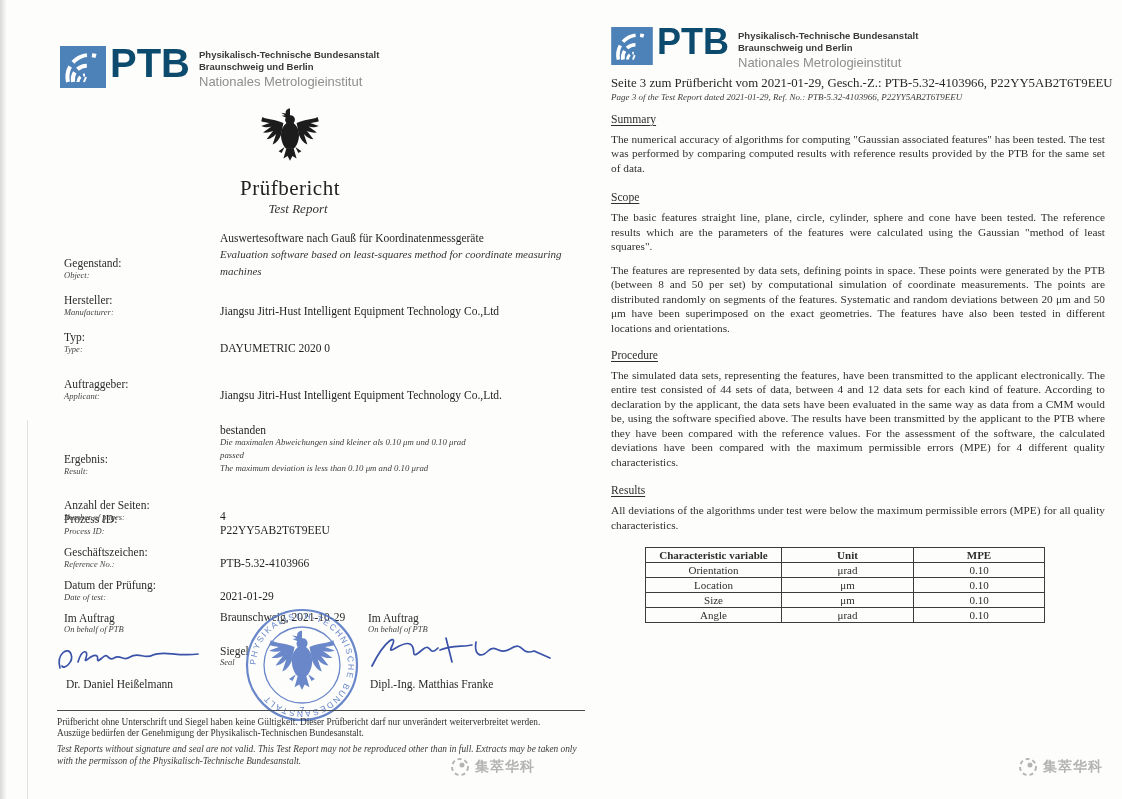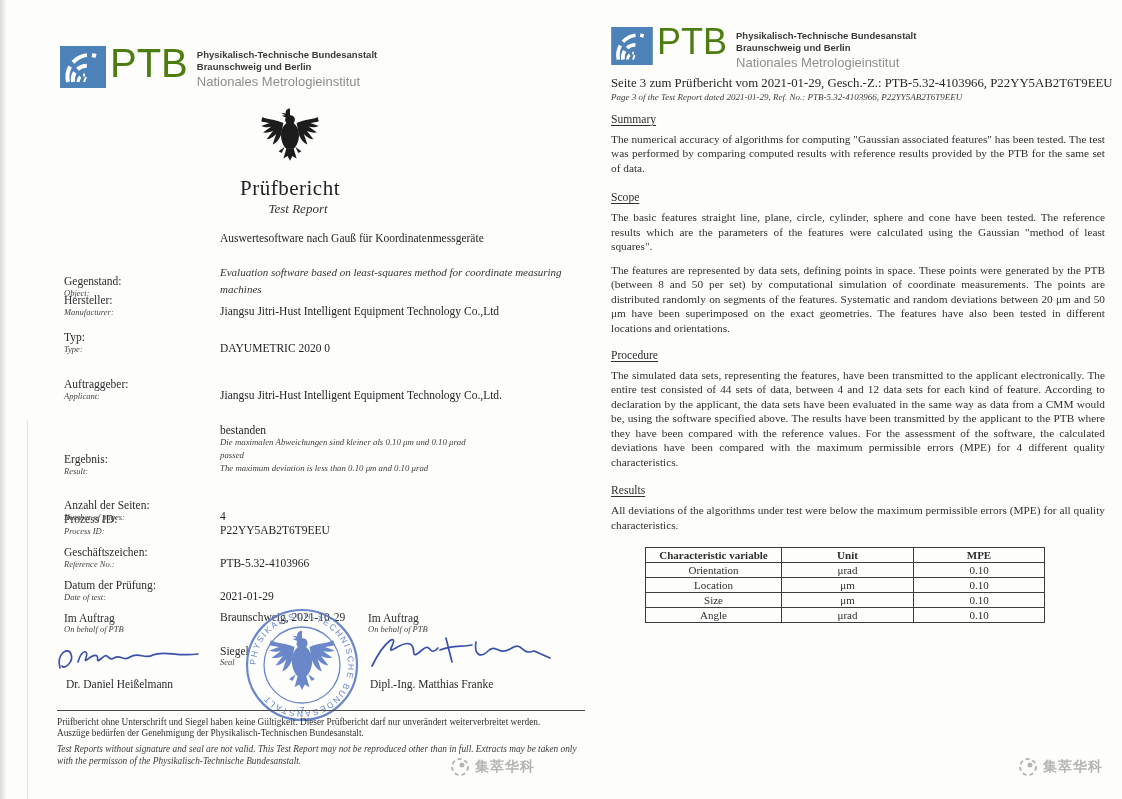--- a/index.html
+++ b/index.html
@@ -9,40 +9,40 @@
   .canvas:before { content:""; position:absolute; left:0; top:0; width:7px; height:100%;
     background:linear-gradient(90deg,#d9d9d7,#f3f3f1 70%,#fdfdfc); }
   .canvas:after { content:""; position:absolute; left:27px; top:420px; width:1px; height:379px; background:#e3e3e1; }
 
   .page { position:absolute; top:0; height:799px; background:transparent; }
   .page1 { left:24px; width:570px; }
   .page2 { left:598px; width:524px; }
 
   
   .logo { position:absolute; display:flex; align-items:flex-start; gap:4px; }
-  .logo-acronym { font-family:"Liberation Sans", sans-serif; font-weight:normal; color:#4d7c0f;
+  .logo-acronym { font-family:"Liberation Sans", sans-serif; font-weight:bold; color:#0c4a6e;
     font-size:40px; line-height:0.95; letter-spacing:0; margin-top:-2px; }
   .p2 .logo-acronym { font-size:36px; }
   .logo-textblock { font-family:"Liberation Sans", sans-serif; margin-left:5px; margin-top:3px; }
   .logo-b { font-size:9.5px; font-weight:bold; color:#3a3a3a; line-height:1.3; }
   .logo-g { font-size:13px; color:#8e8e8c; line-height:1.3; }
 
   
   .eagle-emblem { position:absolute; left:236px; top:102px; }
   .doc-title { position:absolute; left:140px; top:176px; width:252px; text-align:center;
     font-size:21px; letter-spacing:0.5px; color:#222; }
   .doc-subtitle { position:absolute; left:148px; top:201px; width:252px; text-align:center;
     font-style:italic; font-size:13px; color:#333; }
 
   .frow { position:absolute; left:40px; right:8px; display:flex;align-items:flex-end; }
   .fl { width:156px; flex:none; }
   .flabel { font-size:11.5px; color:#2b2b2b; }
   .fsub { font-size:8.5px; font-style:italic; color:#454545; margin-top:1px; }
   .fv { flex:1; font-size:11.5px; color:#242424; }
-  .fv-en { font-size:11px; font-style:italic; line-height:1.55; color:#333; margin-top:20px; }
+  .fv-en { font-size:11px; font-style:italic; line-height:1.55; color:#333; margin-top:2px; }
   .fnote { font-size:8.8px; font-style:italic; color:#3d3d3d; line-height:1.5; }
 
   .sig-label { font-size:11.5px; }
   .sig-sub { font-size:8.5px; font-style:italic; color:#454545; }
   .sig-name { position:absolute; font-size:11.5px; color:#2b2b2b; }
   .sigsvg { position:absolute; }
   .seal { position:absolute; left:219px; top:606px; opacity:0.88; }
 
   .rule { position:absolute; left:33px; top:710px; width:528px; height:1px; background:#4a4a4a; }
   .foot-de { position:absolute; left:33px; top:717px; width:525px; font-size:9.3px; line-height:1.22; color:#333; }

